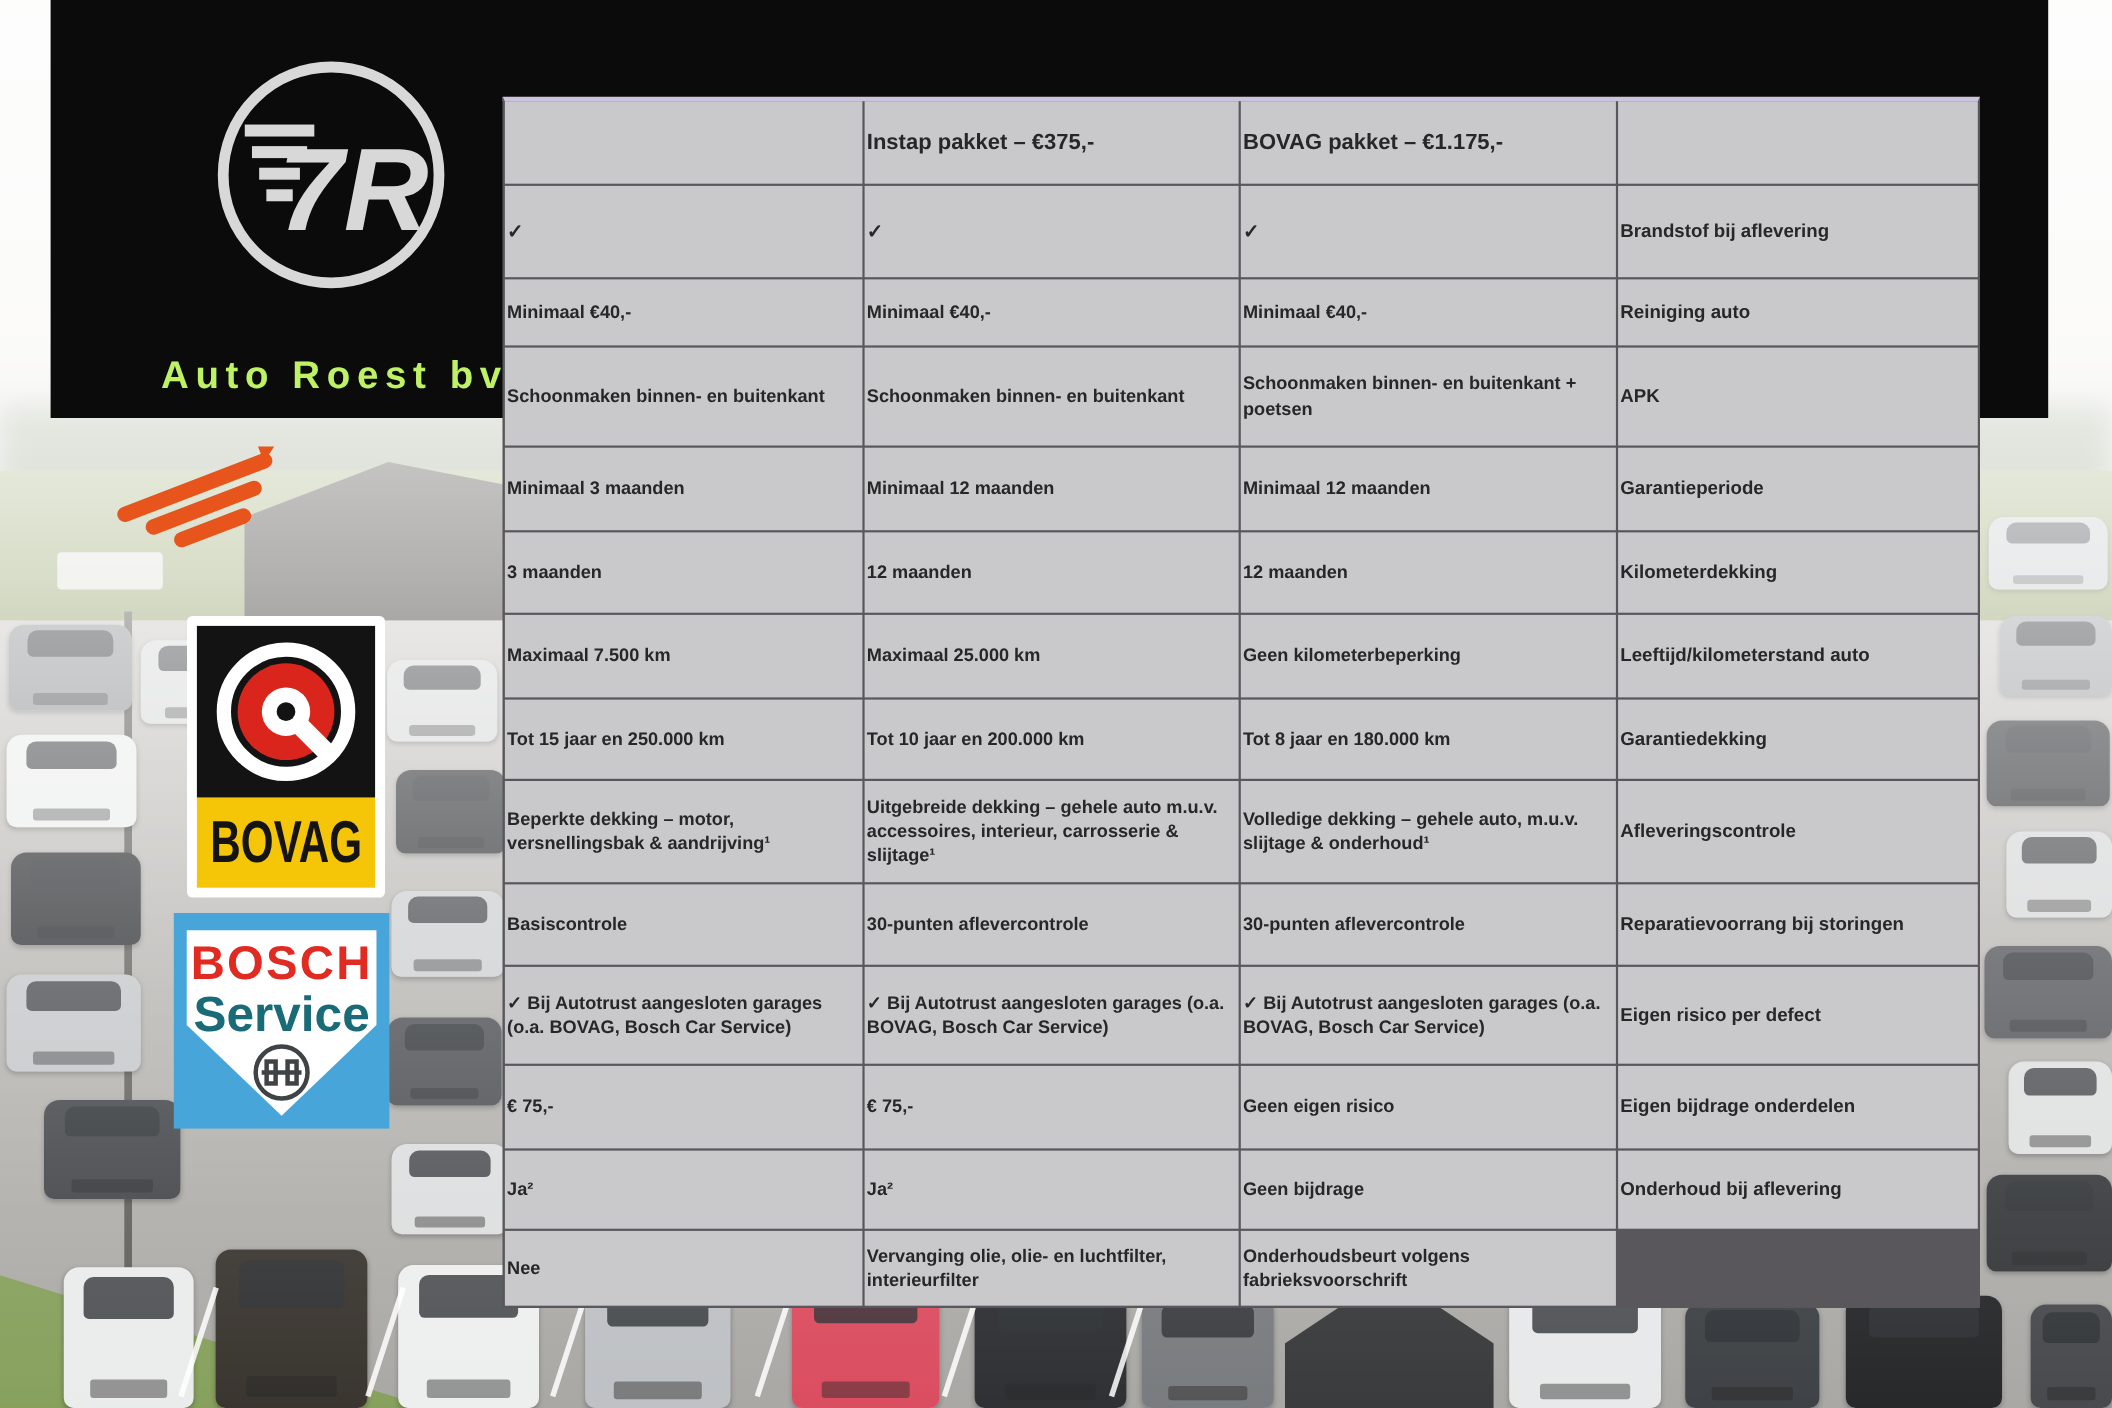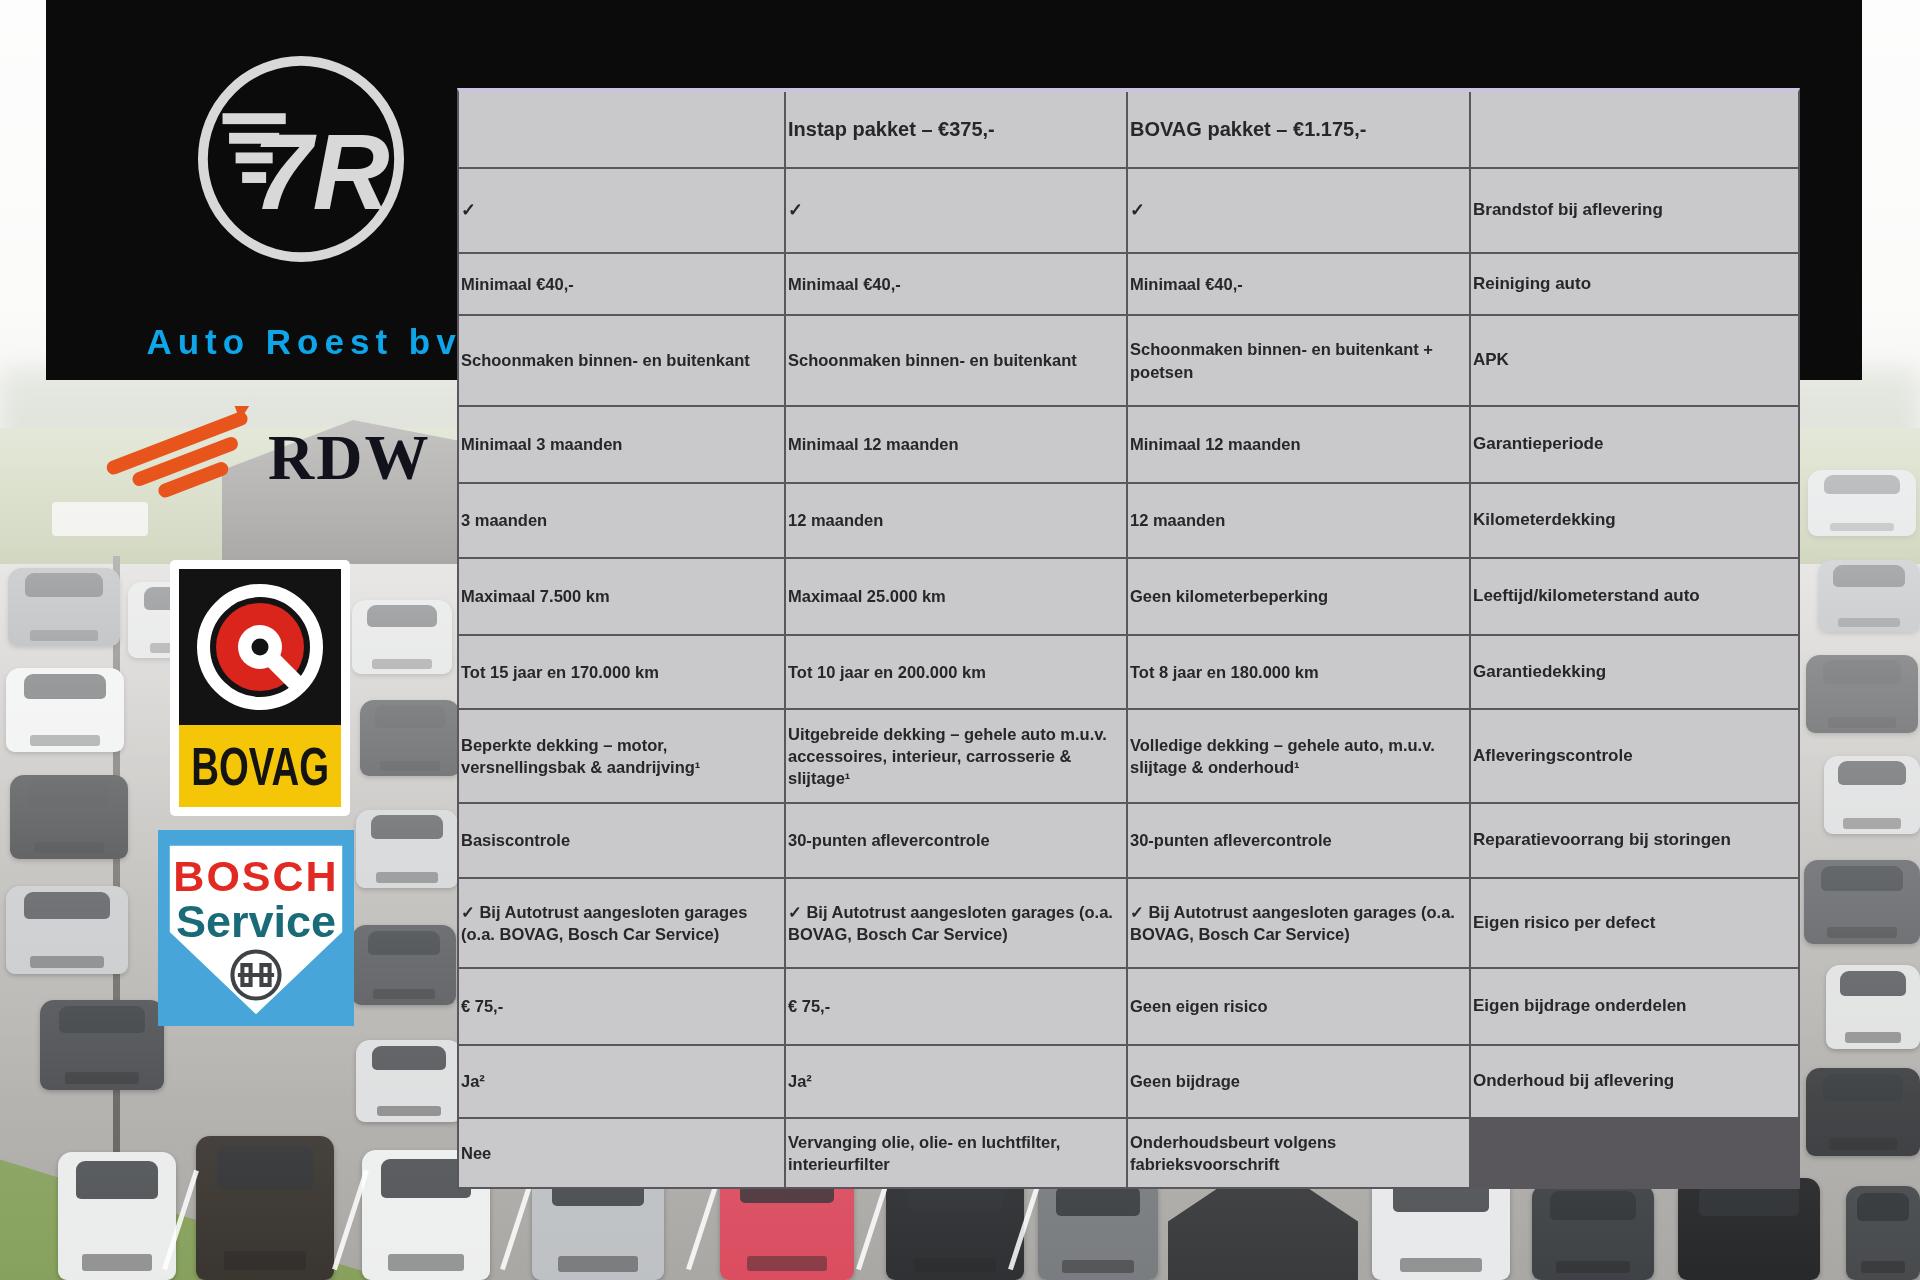--- a/index.html
+++ b/index.html
@@ -20,21 +20,21 @@
   .pline{position:absolute;width:5px;background:rgba(255,255,255,.85);transform:rotate(18deg);}
   .car{position:absolute;border-radius:14px 14px 9px 9px;box-shadow:0 2px 5px rgba(0,0,0,.28);}
   .car .ws{position:absolute;left:15%;right:15%;top:7%;height:30%;background:rgba(33,36,40,.82);border-radius:9px 9px 5px 5px;}
   .car .gr{position:absolute;left:20%;right:20%;bottom:7%;height:13%;background:rgba(25,25,25,.45);border-radius:3px;}
   .canopy{position:absolute;background:#2a2c2e;clip-path:polygon(50% 0,100% 52%,100% 100%,0 100%,0 52%);box-shadow:0 2px 5px rgba(0,0,0,.28);}
   .wash{position:absolute;inset:0;pointer-events:none;
     background:linear-gradient(180deg,rgba(255,255,255,.8) 0%,rgba(255,255,255,.74) 30%,rgba(255,255,255,.62) 41%,rgba(255,255,255,.46) 52%,rgba(255,255,255,.3) 66%,rgba(255,255,255,.14) 86%,rgba(255,255,255,.07) 100%);}
   
   .band{position:absolute;left:46px;top:0;width:1816px;height:380px;background:#0b0b0b;}
   .monogram{position:absolute;left:146px;top:50px;}
-  .company{position:absolute;left:46px;top:322px;width:424px;text-align:center;color:#0ea5e9;
+  .company{position:absolute;left:46px;top:322px;width:424px;text-align:center;color:#bef264;
     font-size:35px;font-weight:bold;letter-spacing:6px;}
   
   .rdw{position:absolute;left:100px;top:406px;display:flex;align-items:center;}
   .rdw-text{font-family:"Liberation Serif",serif;font-weight:bold;font-size:64px;color:#12121d;letter-spacing:2px;margin-left:-4px;}
   
   .bovag{position:absolute;left:170px;top:560px;width:180px;height:256px;background:#ffffff;border-radius:5px;
     padding:9px;box-sizing:border-box;display:flex;flex-direction:column;}
   .bovag-ic{position:relative;height:156px;background:#131313;overflow:hidden;}
   .bovag-ic .ring{position:absolute;left:50%;top:50%;transform:translate(-50%,-50%);width:126px;height:126px;border:13px solid #fff;border-radius:50%;box-sizing:border-box;}
   .bovag-ic .disc{position:absolute;left:50%;top:50%;transform:translate(-50%,-50%);width:88px;height:88px;background:#d9251c;border-radius:50%;}
@@ -222,21 +222,20 @@
 
   <div class="rdw">
     <svg width="172" height="104" viewBox="0 0 172 104">
       <g fill="#e8551c" transform="rotate(-21 86 52)">
         <rect x="8" y="28" width="150" height="14" rx="7"></rect>
         <rect x="28" y="48" width="112" height="14" rx="7"></rect>
         <rect x="48" y="68" width="74" height="14" rx="7"></rect>
         <polygon points="150,10 172,20 150,36"></polygon>
       </g>
     </svg>
-    <span class="rdw-text">RDW</span>
   </div>
 
   <div class="bovag">
     <div class="bovag-ic">
       <div class="ring"></div>
       <div class="disc"></div>
       <div class="bar"></div>
       <div class="knob"></div>
       <div class="dot"></div>
     </div>
@@ -283,21 +282,21 @@
       <div class="cell val">Minimaal 12 maanden</div>
       <div class="cell label">Garantieperiode</div>
       <div class="cell val">3 maanden</div>
       <div class="cell val">12 maanden</div>
       <div class="cell val">12 maanden</div>
       <div class="cell label">Kilometerdekking</div>
       <div class="cell val">Maximaal 7.500 km</div>
       <div class="cell val">Maximaal 25.000 km</div>
       <div class="cell val">Geen kilometerbeperking</div>
       <div class="cell label">Leeftijd/kilometerstand auto</div>
-      <div class="cell val">Tot 15 jaar en 170.000 km</div>
+      <div class="cell val">Tot 15 jaar en 250.000 km</div>
       <div class="cell val">Tot 10 jaar en 200.000 km</div>
       <div class="cell val">Tot 8 jaar en 180.000 km</div>
       <div class="cell label">Garantiedekking</div>
       <div class="cell val">Beperkte dekking – motor, versnellingsbak &amp; aandrijving¹</div>
       <div class="cell val">Uitgebreide dekking – gehele auto m.u.v. accessoires, interieur, carrosserie &amp; slijtage¹</div>
       <div class="cell val">Volledige dekking – gehele auto, m.u.v. slijtage &amp; onderhoud¹</div>
       <div class="cell label">Afleveringscontrole</div>
       <div class="cell val">Basiscontrole</div>
       <div class="cell val">30-punten aflevercontrole</div>
       <div class="cell val">30-punten aflevercontrole</div>

